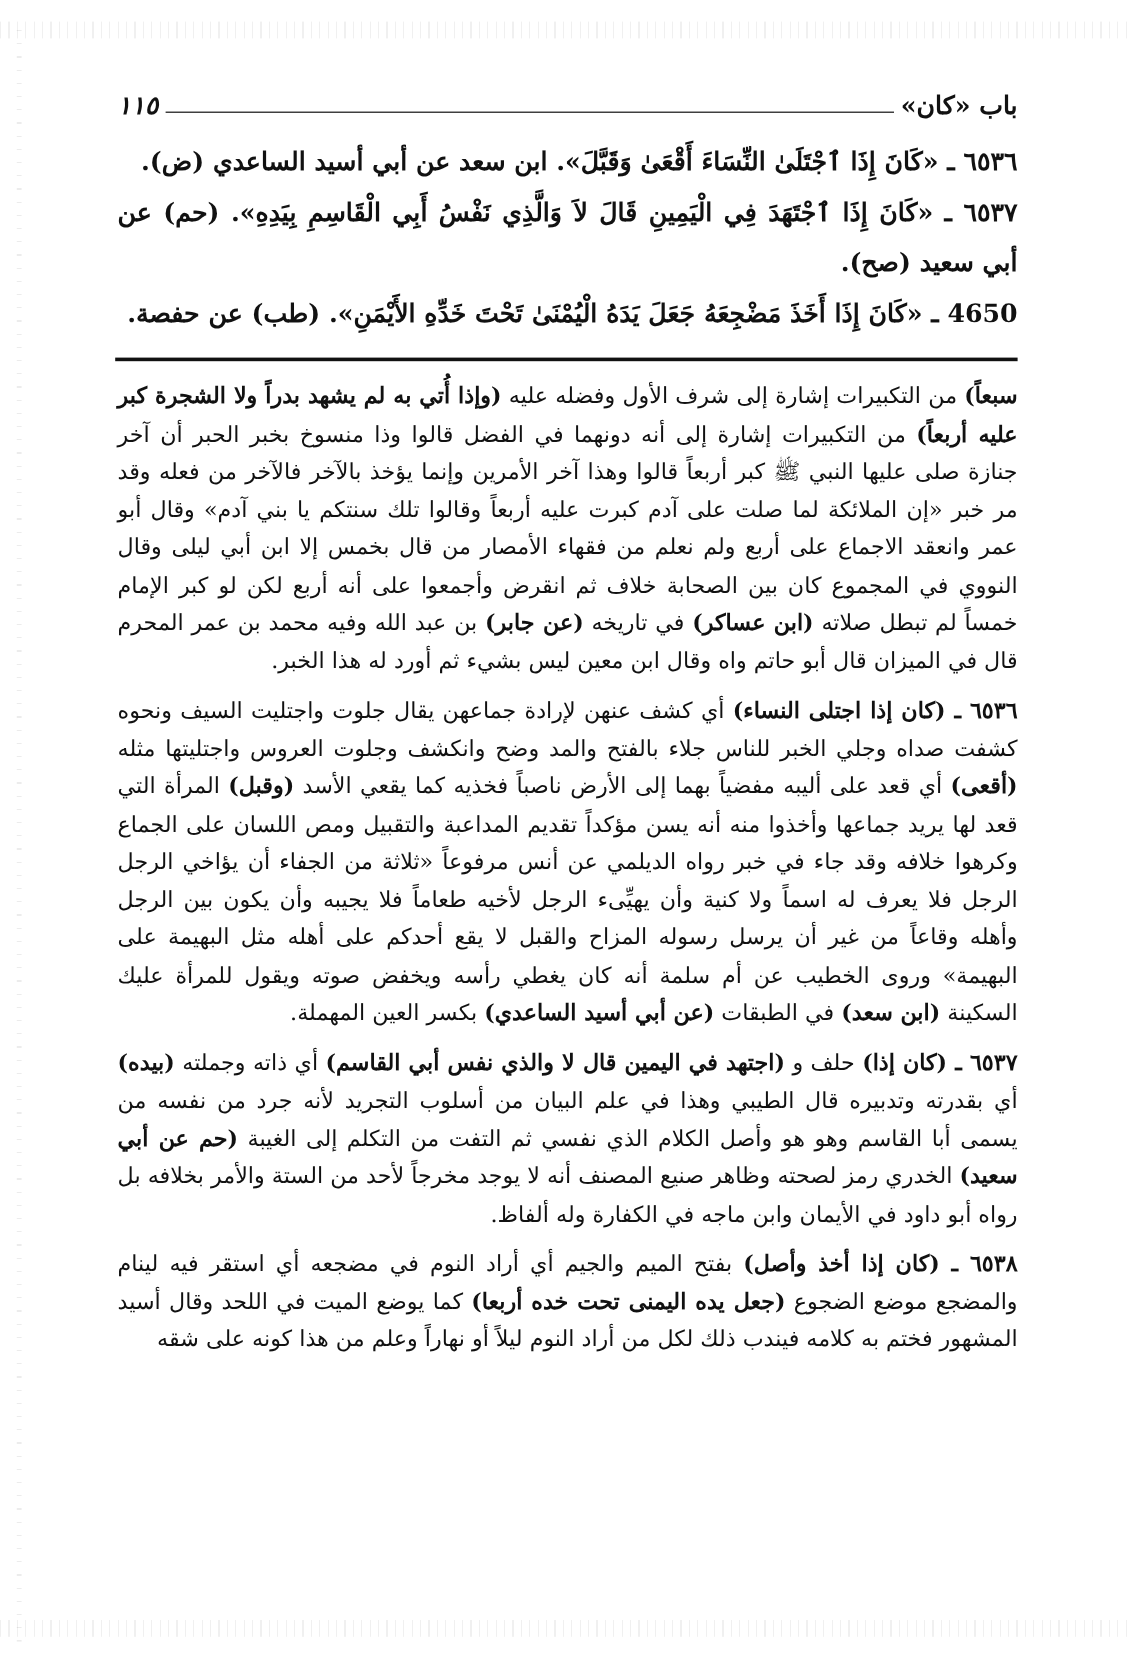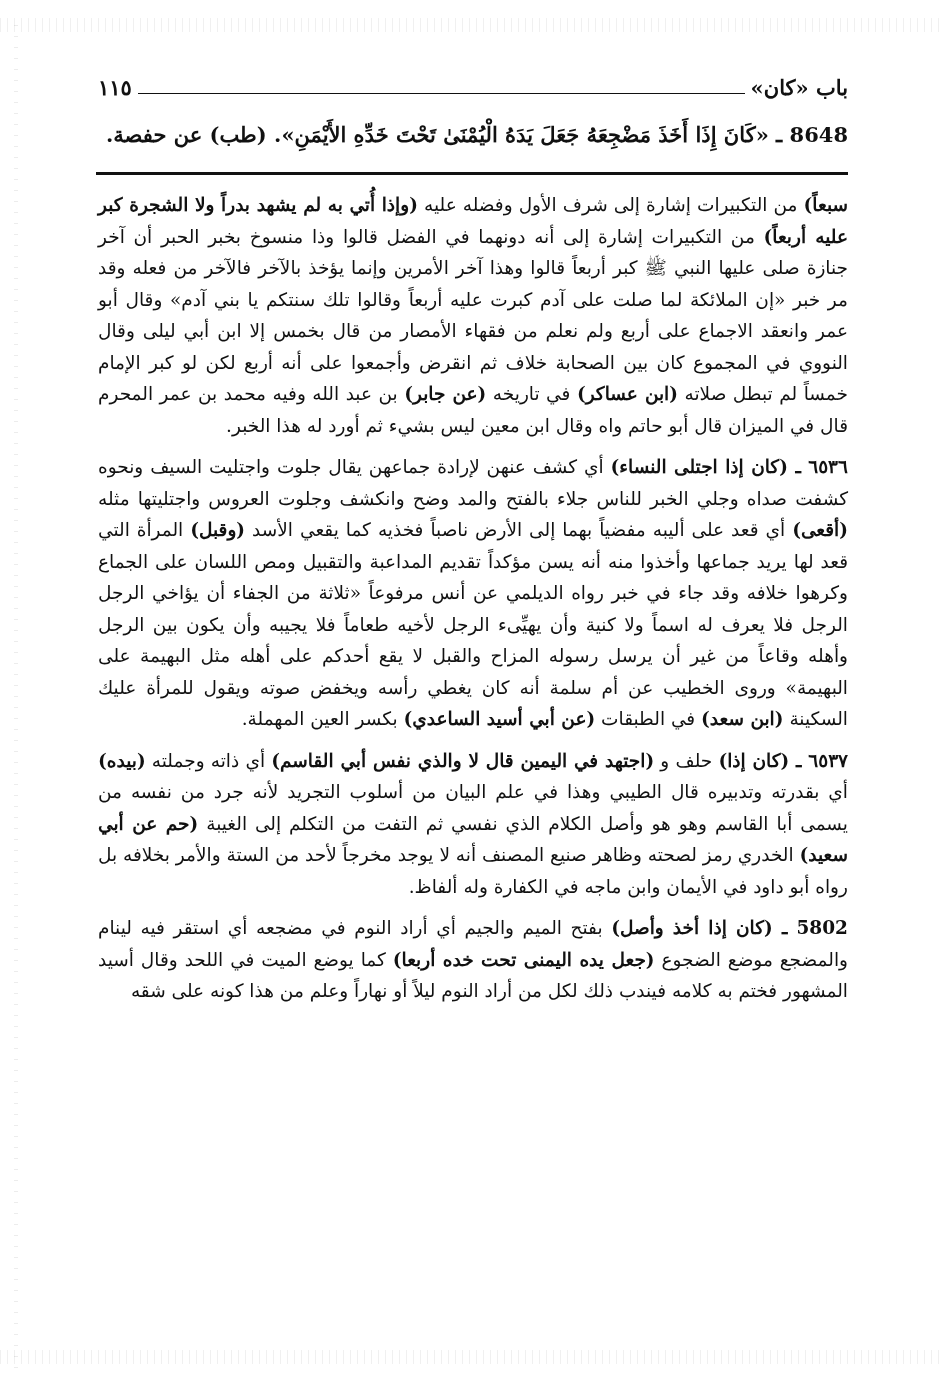--- a/index.html
+++ b/index.html
@@ -47,21 +47,21 @@
       height: 34px;
       font-size: 21px;
       font-weight: bold;
     }
     .running-head .title { white-space: nowrap; }
     .running-head .rule {
       flex: 1;
       border-bottom: 1.5px solid #111;
       margin: 0 6px 6px 6px;
     }
-    .running-head .pagenum { white-space: nowrap; }
+    .running-head .pagenum { white-space: nowrap; font-style: italic; }
 
     .matn {
       margin-top: 14px;
       font-size: 21px;
       font-weight: bold;
       line-height: 42px;
       text-align: justify;
     }
     .matn p { margin: 0; text-indent: 0; }
     .matn p + p { margin-top: 0; }
@@ -93,25 +93,27 @@
 
 <div class="page">
 
   <div class="running-head">
     <span class="title">باب «كان»</span>
     <span class="rule"></span>
     <span class="pagenum">١١٥</span>
   </div>
 
   <div class="matn">
-    <p>8648 ـ «كَانَ إِذَا أَخَذَ مَضْجِعَهُ جَعَلَ يَدَهُ الْيُمْنَىٰ تَحْتَ خَدِّهِ الأَيْمَنِ». (طب) عن حفصة.</p>
+    <p>٦٥٣٦ ـ «كَانَ إِذَا ٱجْتَلَىٰ النِّسَاءَ أَقْعَىٰ وَقَبَّلَ». ابن سعد عن أبي أسيد الساعدي (ض).</p>
+    <p>٦٥٣٧ ـ «كَانَ إِذَا ٱجْتَهَدَ فِي الْيَمِينِ قَالَ لاَ وَالَّذِي نَفْسُ أَبِي الْقَاسِمِ بِيَدِهِ». (حم) عن أبي سعيد (صح).</p>
+    <p>4650 ـ «كَانَ إِذَا أَخَذَ مَضْجِعَهُ جَعَلَ يَدَهُ الْيُمْنَىٰ تَحْتَ خَدِّهِ الأَيْمَنِ». (طب) عن حفصة.</p>
   </div>
 
   <div class="footnote-rule"></div>
 
   <div class="sharh">
     <p><span class="em">سبعاً)</span><span> من التكبيرات إشارة إلى شرف الأول وفضله عليه </span><span class="em">(وإذا أُتي به لم يشهد بدراً ولا الشجرة كبر عليه أربعاً)</span><span> من التكبيرات إشارة إلى أنه دونهما في الفضل قالوا وذا منسوخ بخبر الحبر أن آخر جنازة صلى عليها النبي ﷺ كبر أربعاً قالوا وهذا آخر الأمرين وإنما يؤخذ بالآخر فالآخر من فعله وقد مر خبر «إن الملائكة لما صلت على آدم كبرت عليه أربعاً وقالوا تلك سنتكم يا بني آدم» وقال أبو عمر وانعقد الاجماع على أربع ولم نعلم من فقهاء الأمصار من قال بخمس إلا ابن أبي ليلى وقال النووي في المجموع كان بين الصحابة خلاف ثم انقرض وأجمعوا على أنه أربع لكن لو كبر الإمام خمساً لم تبطل صلاته </span><span class="em">(ابن عساكر)</span><span> في تاريخه </span><span class="em">(عن جابر)</span><span> بن عبد الله وفيه محمد بن عمر المحرم قال في الميزان قال أبو حاتم واه وقال ابن معين ليس بشيء ثم أورد له هذا الخبر.</span></p>
     <p><span class="em">٦٥٣٦ ـ </span><span class="em">(كان إذا اجتلى النساء)</span><span> أي كشف عنهن لإرادة جماعهن يقال جلوت واجتليت السيف ونحوه كشفت صداه وجلي الخبر للناس جلاء بالفتح والمد وضح وانكشف وجلوت العروس واجتليتها مثله </span><span class="em">(أقعى)</span><span> أي قعد على أليبه مفضياً بهما إلى الأرض ناصباً فخذيه كما يقعي الأسد </span><span class="em">(وقبل)</span><span> المرأة التي قعد لها يريد جماعها وأخذوا منه أنه يسن مؤكداً تقديم المداعبة والتقبيل ومص اللسان على الجماع وكرهوا خلافه وقد جاء في خبر رواه الديلمي عن أنس مرفوعاً «ثلاثة من الجفاء أن يؤاخي الرجل الرجل فلا يعرف له اسماً ولا كنية وأن يهيِّىء الرجل لأخيه طعاماً فلا يجيبه وأن يكون بين الرجل وأهله وقاعاً من غير أن يرسل رسوله المزاح والقبل لا يقع أحدكم على أهله مثل البهيمة على البهيمة» وروى الخطيب عن أم سلمة أنه كان يغطي رأسه ويخفض صوته ويقول للمرأة عليك السكينة </span><span class="em">(ابن سعد)</span><span> في الطبقات </span><span class="em">(عن أبي أسيد الساعدي)</span><span> بكسر العين المهملة.</span></p>
     <p><span class="em">٦٥٣٧ ـ </span><span class="em">(كان إذا)</span><span> حلف و </span><span class="em">(اجتهد في اليمين قال لا والذي نفس أبي القاسم)</span><span> أي ذاته وجملته </span><span class="em">(بيده)</span><span> أي بقدرته وتدبيره قال الطيبي وهذا في علم البيان من أسلوب التجريد لأنه جرد من نفسه من يسمى أبا القاسم وهو هو وأصل الكلام الذي نفسي ثم التفت من التكلم إلى الغيبة </span><span class="em">(حم عن أبي سعيد)</span><span> الخدري رمز لصحته وظاهر صنيع المصنف أنه لا يوجد مخرجاً لأحد من الستة والأمر بخلافه بل رواه أبو داود في الأيمان وابن ماجه في الكفارة وله ألفاظ.</span></p>
-    <p><span class="em">5802 ـ </span><span class="em">(كان إذا أخذ وأصل)</span><span> بفتح الميم والجيم أي أراد النوم في مضجعه أي استقر فيه لينام والمضجع موضع الضجوع </span><span class="em">(جعل يده اليمنى تحت خده أربعا)</span><span> كما يوضع الميت في اللحد وقال أسيد المشهور فختم به كلامه فيندب ذلك لكل من أراد النوم ليلاً أو نهاراً وعلم من هذا كونه على شقه</span></p>
+    <p><span class="em">٦٥٣٨ ـ </span><span class="em">(كان إذا أخذ وأصل)</span><span> بفتح الميم والجيم أي أراد النوم في مضجعه أي استقر فيه لينام والمضجع موضع الضجوع </span><span class="em">(جعل يده اليمنى تحت خده أربعا)</span><span> كما يوضع الميت في اللحد وقال أسيد المشهور فختم به كلامه فيندب ذلك لكل من أراد النوم ليلاً أو نهاراً وعلم من هذا كونه على شقه</span></p>
   </div>
 
 </div>
 
 </body></html>

